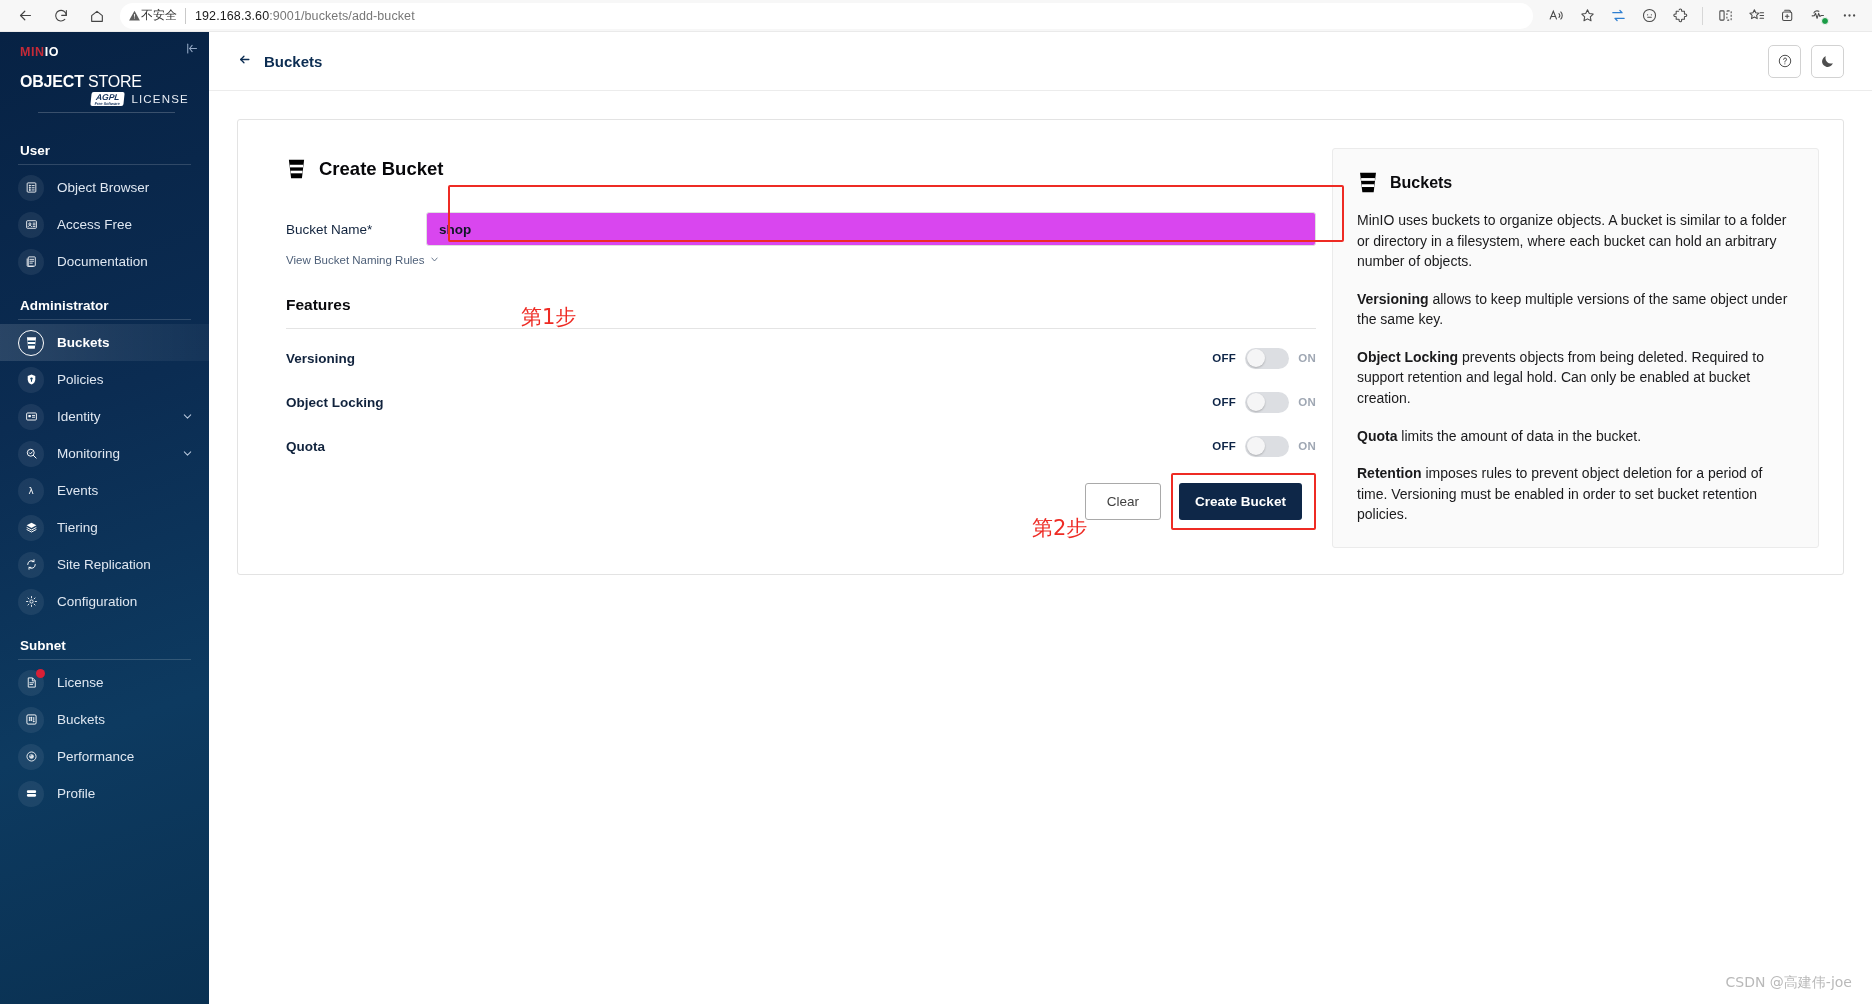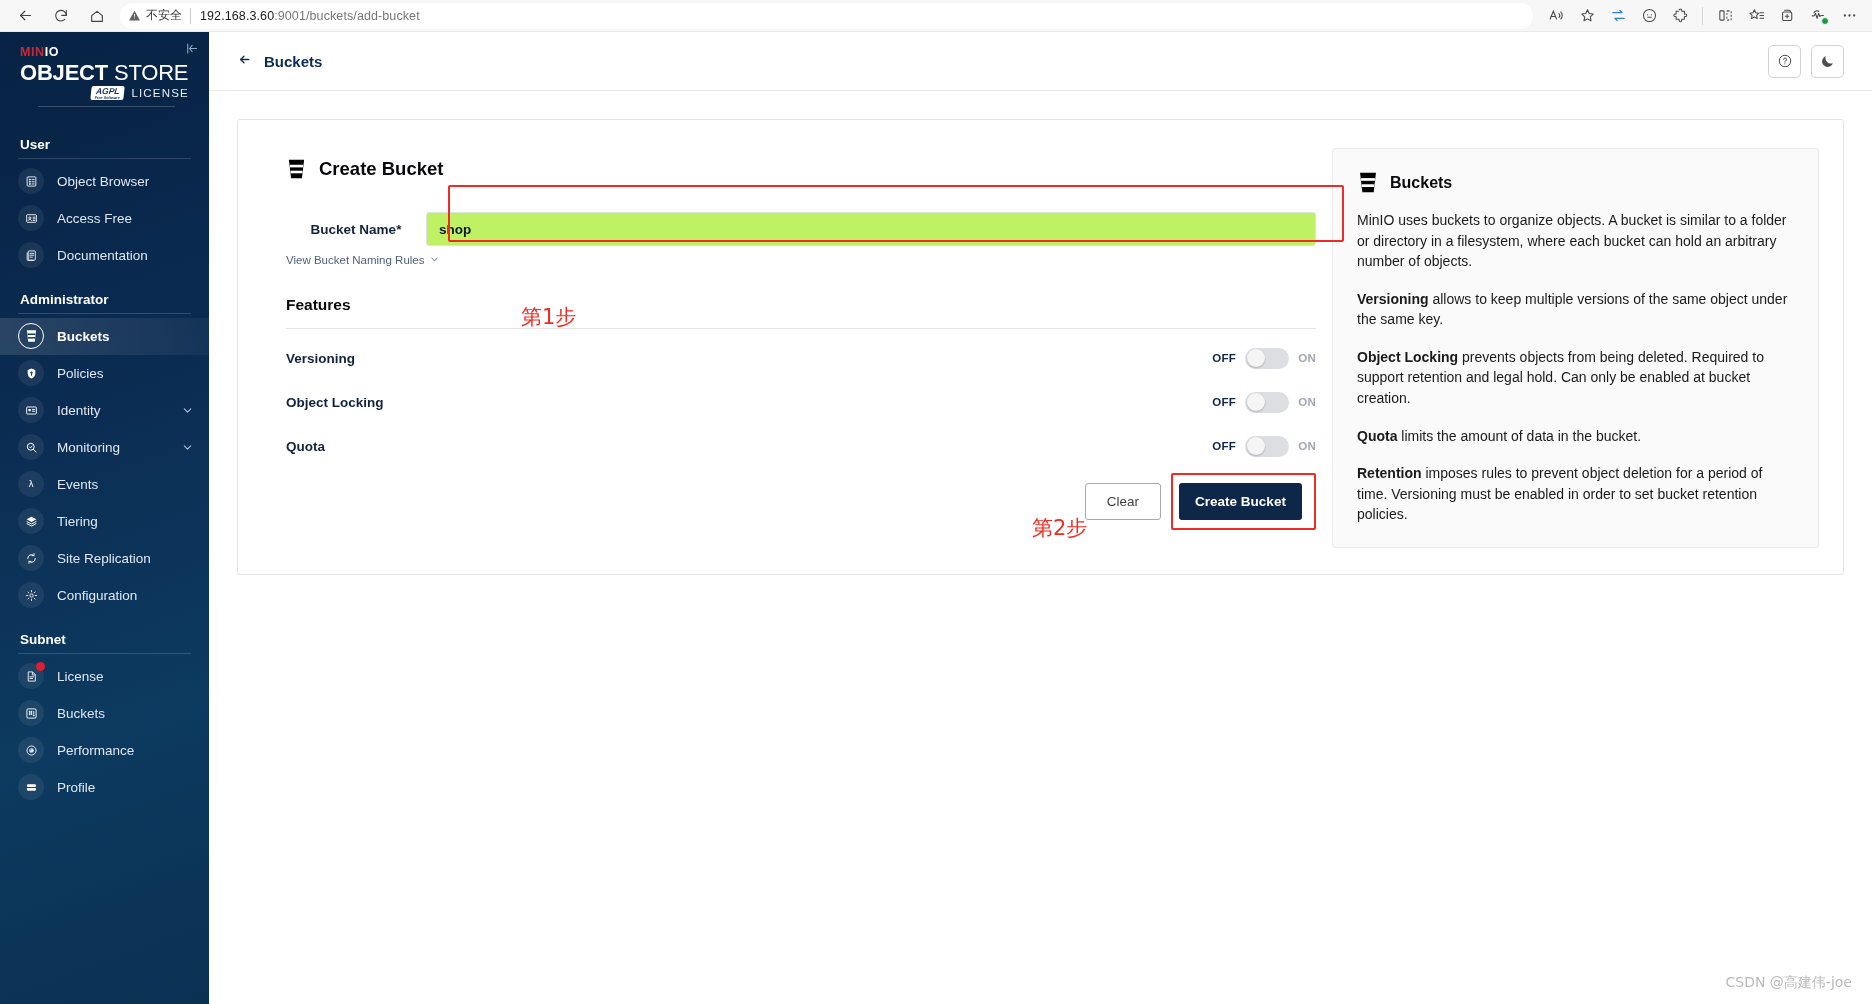--- a/index.html
+++ b/index.html
@@ -33,21 +33,21 @@
     display: flex;
     align-items: center;
     height: 26px;
     background: #ffffff;
     border-radius: 13px;
     margin: 0 6px 0 4px;
     padding: 0 8px;
     min-width: 0;
   }
   .sec-warn {
-    display: flex; align-items: center; gap: 5px;
+    display: flex; align-items: center; 
     color: #333; font-size: 12px;
     padding-right: 8px;
     white-space: nowrap;
   }
   .sec-divider {
     width: 1px; height: 16px; background: #c9c9c9; margin-right: 9px;
   }
   .url-text {
     font-size: 12.5px; color: #1a1a1a; white-space: nowrap;
     letter-spacing: 0.1px;
@@ -91,21 +91,21 @@
     padding: 14px 16px 12px 20px;
     position: relative;
   }
   .logo-minio {
     font-size: 12.5px; font-weight: bold; letter-spacing: 0.6px;
     line-height: 1;
   }
   .logo-minio .m { color: #c42a38; }
   .logo-minio .i { color: #ffffff; }
   .logo-store {
-    font-size: 22px; line-height: 1.05; margin-top: 2px;
+    font-size: 16px; line-height: 1.05; margin-top: 15px;
     letter-spacing: -0.2px; white-space: nowrap;
   }
   .logo-store b { font-weight: 800; }
   .logo-store span { font-weight: 300; }
   .logo-lic {
     display: flex; align-items: center; justify-content: flex-end;
     gap: 7px; margin-top: 2px; padding-right: 4px;
   }
   .agpl-badge {
     background: #ffffff; color: #16335c;
@@ -229,28 +229,28 @@
     margin-bottom: 32px;
   }
 
   .field-row {
     display: flex; align-items: center;
     gap: 0;
     position: relative;
   }
   .field-label {
     width: 140px; flex: 0 0 140px;
-    font-size: 13.5px; font-weight: bold; color: #11233d; text-align: center;
+    font-size: 13.5px; font-weight: normal; color: #11233d;
   }
   .text-input {
     flex: 1 1 auto;
     height: 34px;
     border: 1px solid #e0e0e0;
     border-radius: 3px;
-    background: #bef264;
+    background: #d946ef;
     font-size: 13.5px;
     font-weight: bold;
     color: #0e1726;
     padding: 0 12px;
     outline: none;
     font-family: "Liberation Sans", sans-serif;
   }
   .hl-box {
     position: absolute;
     border: 2.5px solid #ee2b24;

